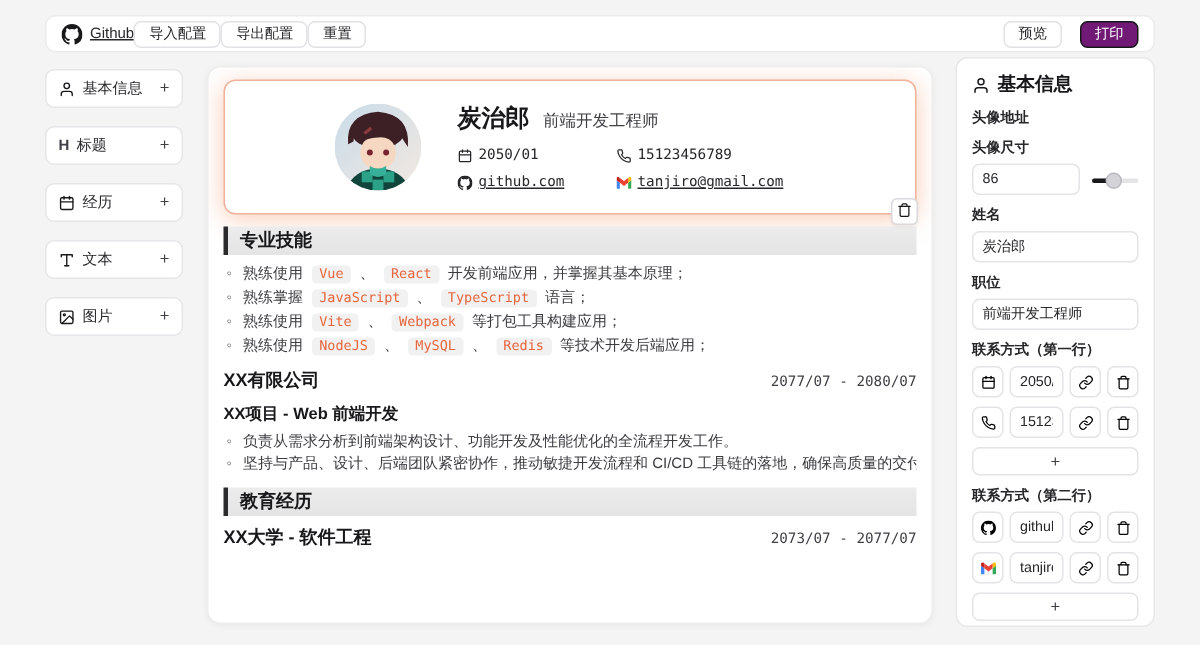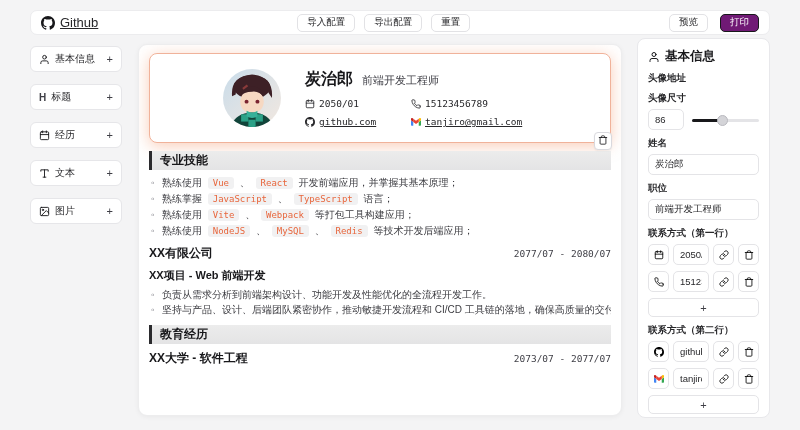--- a/index.html
+++ b/index.html
@@ -11,22 +11,22 @@
   }
 
   
   .topbar {
     position:absolute; left:30px; top:10px; width:740px; height:25px;
     background:#fff; border:1px solid #ececee; border-radius:7px;
     display:flex; align-items:center; padding:0 10px;
   }
   .brand { display:flex; align-items:center; gap:5px; cursor:pointer; }
   .brand .icn svg { width:14px; height:14px; display:block; }
-  .brand-label { font-size:13px; text-decoration:underline; color:#27272a;text-align:center; }
-  .topbar-center { flex:1; display:flex; justify-content:center; gap:9px; }
+  .brand-label { font-size:10px; text-decoration:underline; color:#27272a;text-align:center; }
+  .topbar-center { flex:1; display:flex; }
   .btn {
     height:18px; padding:0 9px; background:#fff; border:1px solid #e2e2e5;
     border-radius:5px; font-size:9.5px; color:#27272a; display:inline-flex;
     align-items:center; justify-content:center; cursor:pointer; white-space:nowrap;
     font-family:inherit;
   }
   .btn-dark { background:#701a75; color:#fff; border-color:#18181b; }
   .topbar-right { display:flex; gap:12px; }
 
   
@@ -108,21 +108,21 @@
     padding:0 6px; font-size:9.5px; color:#27272a; background:#fff; outline:none;
     font-family:inherit; min-width:0;
   }
   .avatar-row { display:flex; align-items:center; gap:6px; }
   .avatar-row .f-input { width:68px; flex:none; }
   .thumb { width:20px; height:20px; flex:none; cursor:pointer; overflow:hidden; }
   .thumb svg { width:100%; height:100%; display:block; }
   .thumb-round { border-radius:50%; box-shadow:0 0 0 1.5px #fff,0 0 6px 2.5px rgba(244,138,92,.75); }
   .thumb-square { border-radius:4px; }
   .size-row { display:flex; align-items:center; gap:8px; }
-  .size-row .f-input { width:36px; flex:none; }
+  .size-row .f-input { width:72px; flex:none; }
   .slider { flex:1; height:12px; position:relative; cursor:pointer; }
   .slider-track { position:absolute; top:5px; left:0; right:0; height:3px; border-radius:2px; background:#e4e4e7; }
   .slider-fill { position:absolute; top:5px; left:0; width:45%; height:3px; border-radius:2px; background:#18181b; }
   .slider-thumb {
     position:absolute; top:1px; left:calc(45% - 5px); width:11px; height:11px;
     border-radius:50%; background:#d4d4d8; border:1px solid #b9b9bf;
   }
   .c-row { display:flex; gap:4px; margin-bottom:6px; }
   .sq-btn {
     width:21px; height:21px; flex:none; background:#fff; border:1px solid #e4e4e7;

